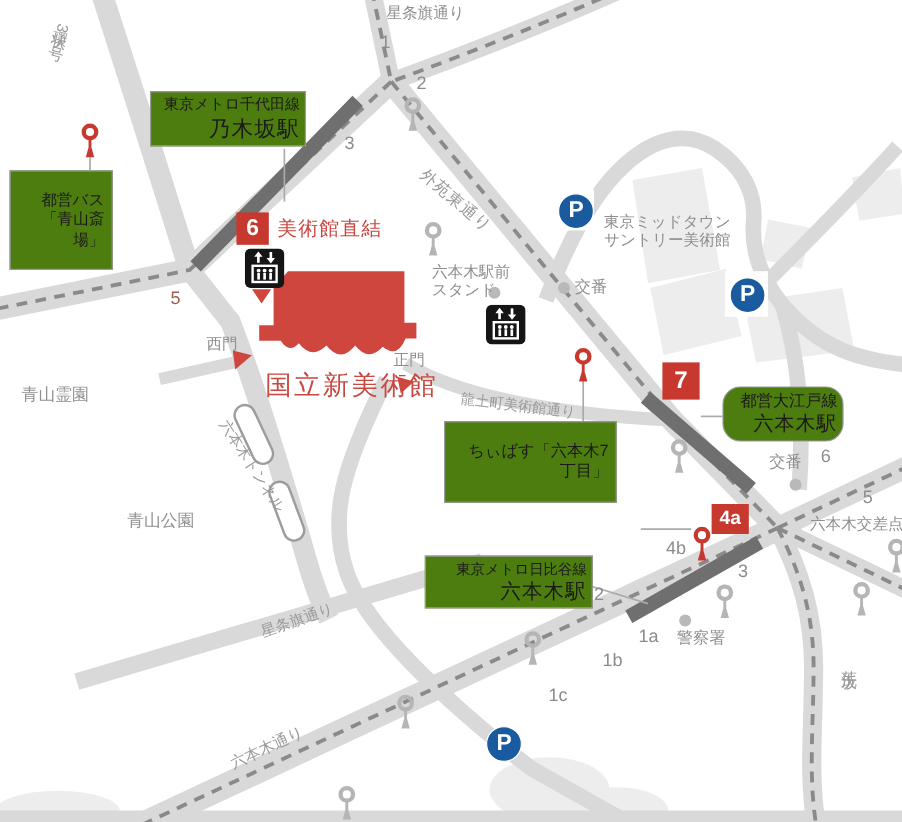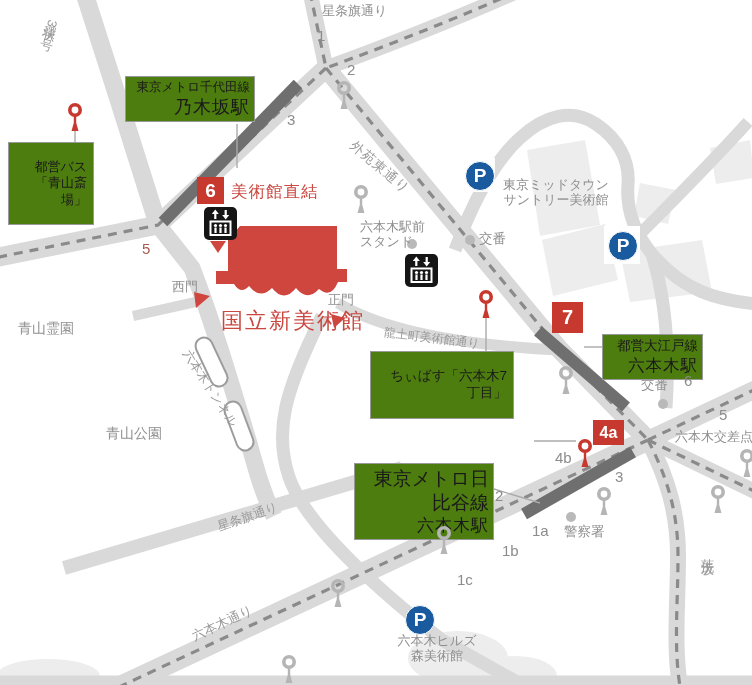--- a/index.html
+++ b/index.html
@@ -131,24 +131,20 @@
   <div class="lbl roadlbl" style="left:186px;top:344px;transform:rotate(57deg);transform-origin:left center;font-size:12.5px;">六本木トンネル</div>
   <div class="lbl roadlbl" style="left:218px;top:520px;transform:rotate(-19deg);transform-origin:left center;font-size:12.5px;">星条旗通り</div>
   <div class="lbl roadlbl" style="left:193px;top:630px;transform:rotate(-25deg);transform-origin:left center;font-size:13px;">六本木通り</div>
   <div class="lbl roadlbl vert" style="left:699px;top:548px;">芋洗坂</div>
   <div class="lbl" style="left:675px;top:430px;">六本木交差点</div>
 
   <div class="lbl twoline" style="left:500px;top:178px;width:112px;">
     <span>東京ミッドタウン</span><br>
     <span>サントリー美術館</span>
   </div>
-  <div class="lbl twoline" style="left:395px;top:634px;width:84px;">
-    <span>六本木ヒルズ</span><br>
-    <span>森美術館</span>
-  </div>
   <div class="lbl" style="left:360px;top:220px;">
     <span>六本木駅前</span><br>
     <span>スタンド</span>
   </div>
   <div class="lbl" style="left:479px;top:231px;font-size:13.5px;">交番</div>
   <div class="lbl" style="left:641px;top:377px;font-size:13.5px;">交番</div>
   <div class="lbl" style="left:564px;top:524px;font-size:13.5px;font-family:Liberation Serif, serif;">警察署</div>
 
   <div class="lbl redtxt" style="left:221px;top:308px;font-size:22px;letter-spacing:2px;">国立新美術館</div>
   <div class="lbl redtxt" style="left:231px;top:182px;font-size:16.5px;letter-spacing:1px;">美術館直結</div>
@@ -158,24 +154,24 @@
   <div class="box" style="left:125px;top:76px;width:130px;">
     <span class="l1">東京メトロ千代田線</span>
     <span class="l2">乃木坂駅</span>
   </div>
   <div class="box small" style="left:8px;top:142px;width:86px;font-size:13px;">
     <span>都営バス</span><br>
     <span>「青山斎場」</span>
   </div>
   <div class="box small" style="left:370px;top:351px;width:144px;">ちぃばす「六本木7丁目」</div>
   <div class="box" style="left:354px;top:463px;width:140px;">
-    <span class="l1" style="font-size:19px;">東京メトロ日比谷線</span>
+    <span class="l1" style="font-size:12px;">東京メトロ日比谷線</span>
     <span class="l2" style="font-size:17px;">六本木駅</span>
   </div>
-  <div class="box" style="left:602px;top:334px;width:101px;">
+  <div class="box" style="left:602px;top:322px;width:101px;border-radius:15px;">
     <span class="l1" style="font-size:13.5px;">都営大江戸線</span>
     <span class="l2" style="font-size:16.5px;">六本木駅</span>
   </div>
 
   <div class="badge" style="left:197px;top:177px;width:27px;height:27px;font-size:19px;">6</div>
   <div class="badge" style="left:552px;top:302px;width:31px;height:31px;font-size:20px;">7</div>
   <div class="badge" style="left:593px;top:420px;width:31px;height:25px;font-size:16px;">4a</div>
 
   <div class="exit" style="left:317px;top:27px;">1</div>
   <div class="exit" style="left:347px;top:61px;">2</div>

